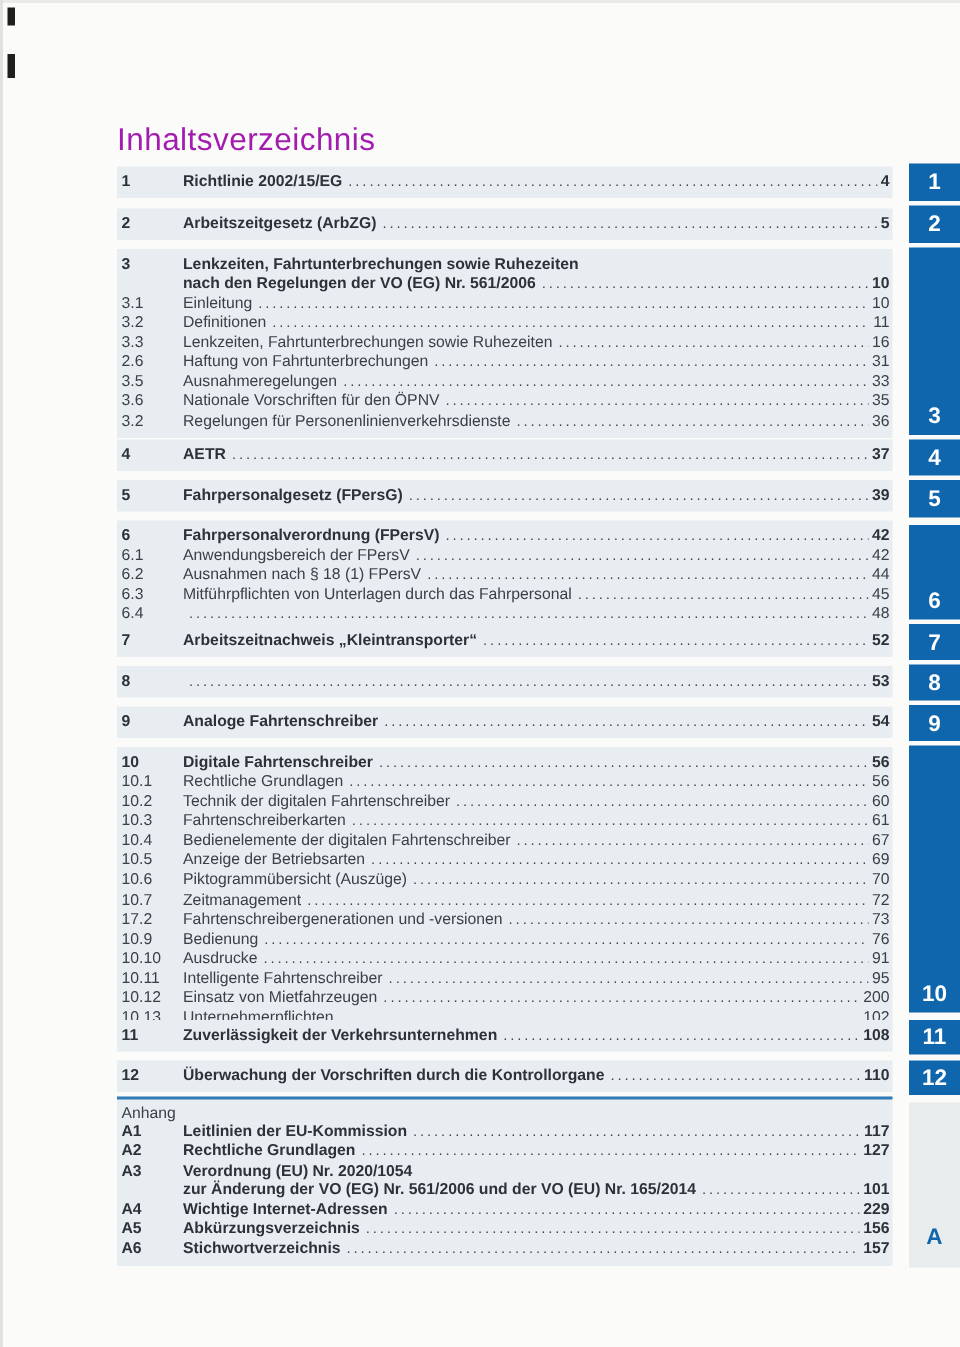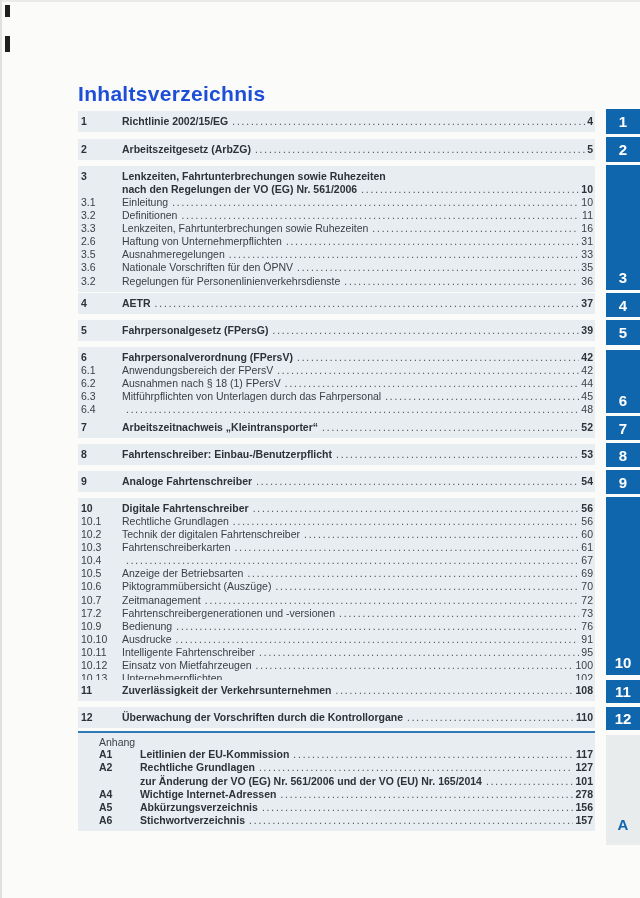--- a/index.html
+++ b/index.html
@@ -17,21 +17,21 @@
   .scan-edge-top {
     position: absolute; left: 0; top: 0; width: 640px; height: 2px;
     background: #eceae6;
   }
   .scan-mark { position: absolute; left: 5px; width: 5px; background: #1f1f1f; }
   .scan-mark.m1 { top: 5px; height: 12px; }
   .scan-mark.m2 { top: 36px; height: 16px; }
 
   .page-title {
     position: absolute; left: 78px; top: 82px;
-    font-size: 21px; font-weight: bold; color: #1d4ed8;
+    font-size: 21px; font-weight: normal; color: #a21caf;
     letter-spacing: 0.3px; margin: 0;
   }
 
   .section {
     position: absolute; left: 78px; width: 517px;
     background: #e8edf2;
     box-sizing: border-box;
     padding: 4px 0 4px 0;
   }
   .section.anhang {
@@ -121,21 +121,21 @@
         <span class="pg">11</span>
       </div>
       <div class="row">
         <span class="num">3.3</span>
         <span class="t">Lenkzeiten, Fahrtunterbrechungen sowie Ruhezeiten</span>
         <span class="leader">............................................................................................................................................</span>
         <span class="pg">16</span>
       </div>
       <div class="row">
         <span class="num">2.6</span>
-        <span class="t">Haftung von Unternehmerpflichten</span>
+        <span class="t">Haftung von Fahrtunterbrechungen</span>
         <span class="leader">............................................................................................................................................</span>
         <span class="pg">31</span>
       </div>
       <div class="row">
         <span class="num">3.5</span>
         <span class="t">Ausnahmeregelungen</span>
         <span class="leader">............................................................................................................................................</span>
         <span class="pg">33</span>
       </div>
       <div class="row">
@@ -202,21 +202,20 @@
       <div class="row bold">
         <span class="num">7</span>
         <span class="t">Arbeitszeitnachweis „Kleintransporter“</span>
         <span class="leader">............................................................................................................................................</span>
         <span class="pg">52</span>
       </div>
     </div>
     <div class="section single" style="top: 444px; background: rgb(232, 237, 242);">
       <div class="row bold">
         <span class="num">8</span>
-        <span class="t">Fahrtenschreiber: Einbau-/Benutzerpflicht</span>
         <span class="leader">............................................................................................................................................</span>
         <span class="pg">53</span>
       </div>
     </div>
     <div class="section single" style="top: 471px; background: rgb(232, 237, 242);">
       <div class="row bold">
         <span class="num">9</span>
         <span class="t">Analoge Fahrtenschreiber</span>
         <span class="leader">............................................................................................................................................</span>
         <span class="pg">54</span>
@@ -242,20 +241,21 @@
         <span class="pg">60</span>
       </div>
       <div class="row">
         <span class="num">10.3</span>
         <span class="t">Fahrtenschreiberkarten</span>
         <span class="leader">............................................................................................................................................</span>
         <span class="pg">61</span>
       </div>
       <div class="row">
         <span class="num">10.4</span>
+        <span class="t">Bedienelemente der digitalen Fahrtenschreiber</span>
         <span class="leader">............................................................................................................................................</span>
         <span class="pg">67</span>
       </div>
       <div class="row">
         <span class="num">10.5</span>
         <span class="t">Anzeige der Betriebsarten</span>
         <span class="leader">............................................................................................................................................</span>
         <span class="pg">69</span>
       </div>
       <div class="row">
@@ -291,21 +291,21 @@
       <div class="row">
         <span class="num">10.11</span>
         <span class="t">Intelligente Fahrtenschreiber</span>
         <span class="leader">............................................................................................................................................</span>
         <span class="pg">95</span>
       </div>
       <div class="row">
         <span class="num">10.12</span>
         <span class="t">Einsatz von Mietfahrzeugen</span>
         <span class="leader">............................................................................................................................................</span>
-        <span class="pg">100</span>
+        <span class="pg">200</span>
       </div>
       <div class="row">
         <span class="num">10.13</span>
         <span class="t">Unternehmerpflichten</span>
         <span class="leader">............................................................................................................................................</span>
         <span class="pg">102</span>
       </div>
     </div>
     <div class="section single" style="top: 680px; background: rgb(232, 237, 242);">
       <div class="row bold">
@@ -316,45 +316,49 @@
       </div>
     </div>
     <div class="section single" style="top: 707px; background: rgb(232, 237, 242);">
       <div class="row bold">
         <span class="num">12</span>
         <span class="t">Überwachung der Vorschriften durch die Kontrollorgane</span>
         <span class="leader">............................................................................................................................................</span>
         <span class="pg">110</span>
       </div>
     </div>
-    <div class="section multi anhang" style="top: 731px; background: rgb(232, 237, 242); padding-left: 18px;">
+    <div class="section multi anhang" style="top: 731px; background: rgb(232, 237, 242);">
       <div class="row label-row">Anhang</div>
       <div class="row bold">
         <span class="num">A1</span>
         <span class="t">Leitlinien der EU-Kommission</span>
         <span class="leader">............................................................................................................................................</span>
         <span class="pg">117</span>
       </div>
       <div class="row bold">
         <span class="num">A2</span>
         <span class="t">Rechtliche Grundlagen</span>
         <span class="leader">............................................................................................................................................</span>
         <span class="pg">127</span>
       </div>
       <div class="row bold">
+        <span class="num">A3</span>
+        <span class="t">Verordnung (EU) Nr. 2020/1054</span>
+      </div>
+      <div class="row bold">
         <span class="num"></span>
         <span class="t">zur Änderung der VO (EG) Nr. 561/2006 und der VO (EU) Nr. 165/2014</span>
         <span class="leader">............................................................................................................................................</span>
         <span class="pg">101</span>
       </div>
       <div class="row bold">
         <span class="num">A4</span>
         <span class="t">Wichtige Internet-Adressen</span>
         <span class="leader">............................................................................................................................................</span>
-        <span class="pg">278</span>
+        <span class="pg">229</span>
       </div>
       <div class="row bold">
         <span class="num">A5</span>
         <span class="t">Abkürzungsverzeichnis</span>
         <span class="leader">............................................................................................................................................</span>
         <span class="pg">156</span>
       </div>
       <div class="row bold">
         <span class="num">A6</span>
         <span class="t">Stichwortverzeichnis</span>

